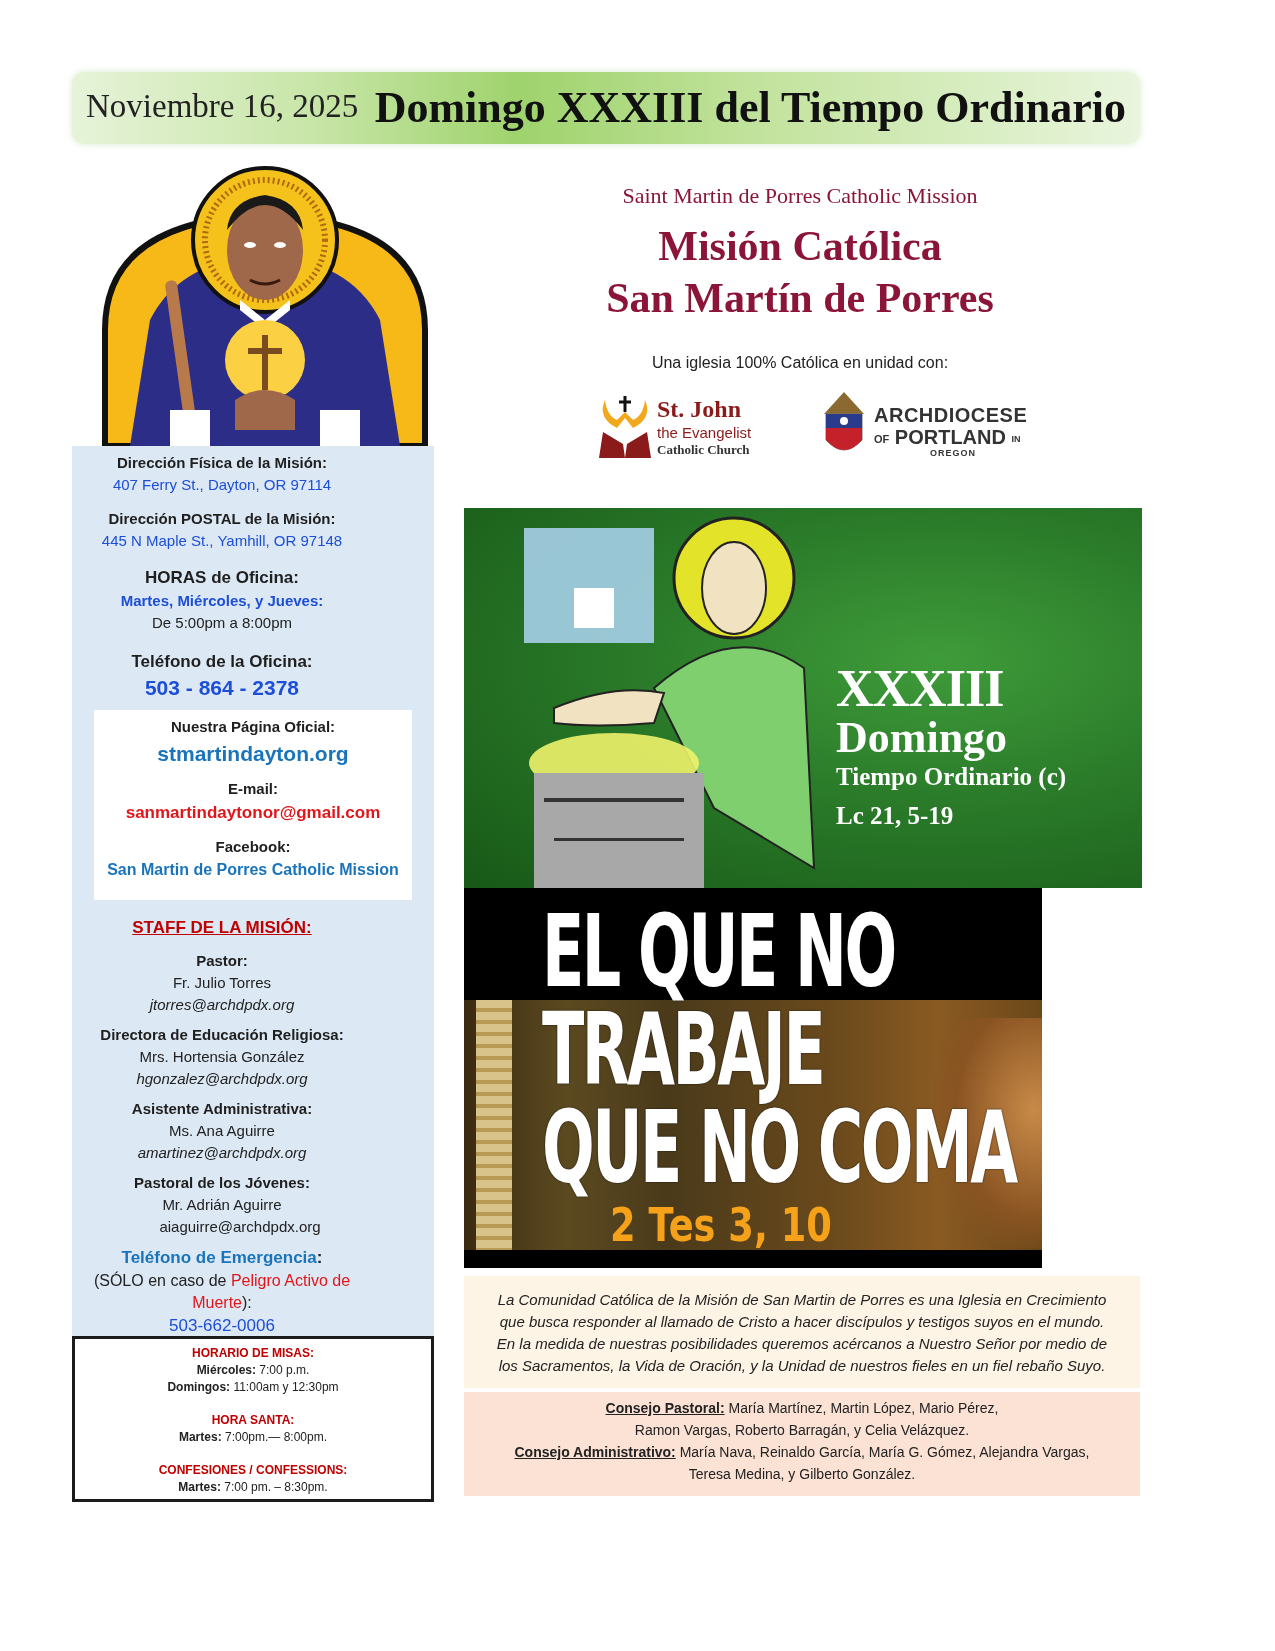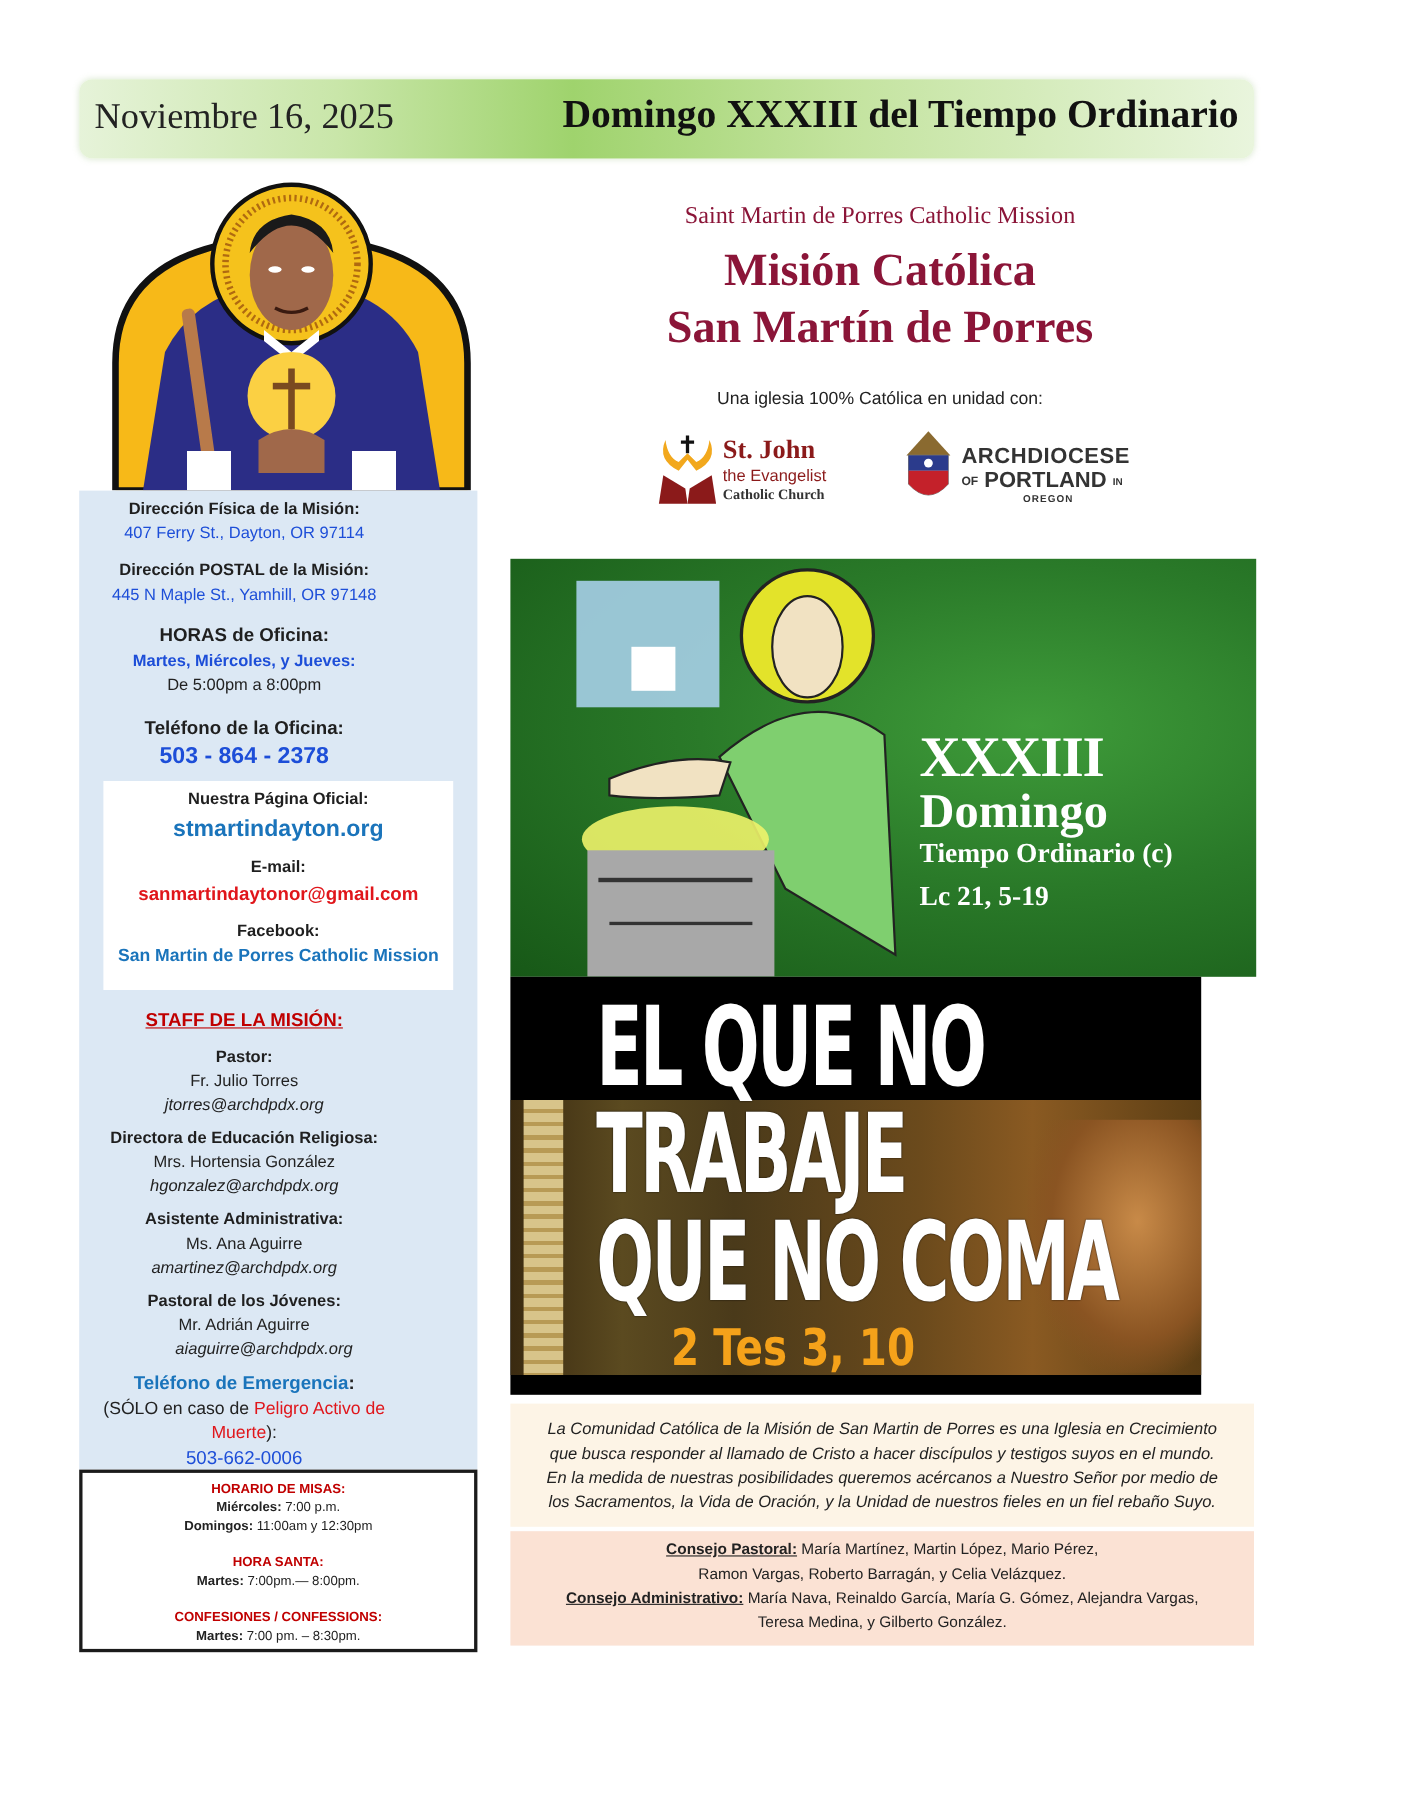--- a/index.html
+++ b/index.html
@@ -12,21 +12,21 @@
     border-radius: 12px;
     background: linear-gradient(90deg, #e6f3d9 0%, #c9e6a9 22%, #9fd36d 42%, #c3e39e 65%, #e9f5dd 100%);
     box-shadow: 0 0 6px rgba(150,190,120,0.35);
   }
   .banner-date {
     position: absolute; left: 14px; top: 16px;
     font-family: "Liberation Serif", serif; font-size: 33px; color: #222;
   }
   .banner-title {
     position: absolute; right: 14px; top: 10px;
-    font-family: "Liberation Serif", serif; font-size: 36px; font-weight: bold; color: #111;
+    font-family: "Liberation Serif", serif; font-size: 44px; font-weight: bold; color: #111;
   }
 
   
   .saint { position: absolute; left: 100px; top: 160px; width: 330px; height: 286px; overflow: hidden; }
 
   
   .sidebar {
     position: absolute; left: 72px; top: 446px; width: 362px; height: 890px;
     background: #dce8f4; text-align: center;
   }
@@ -77,21 +77,21 @@
     overflow: hidden;
   }
   .p1-text { position: absolute; left: 372px; top: 155px; color: #fff; font-family: "Liberation Serif", serif; font-weight: bold; }
   .p1-roman { font-size: 52px; line-height: 52px; letter-spacing: -1px; }
   .p1-dom { font-size: 44px; line-height: 46px; }
   .p1-tiempo { font-size: 25px; line-height: 32px; }
   .p1-ref { font-size: 25px; line-height: 46px; }
 
   
   .poster2 {
-    position: absolute; left: 464px; top: 888px; width: 628px; height: 380px;
+    position: absolute; left: 464px; top: 888px; width: 578px; height: 380px;
     background: #000; overflow: hidden;
   }
   .p2-glass {
     position: absolute; left: 0; top: 112px; width: 678px; height: 250px;
     background: linear-gradient(90deg, #3a2a10 0%, #5b4a20 15%, #4a3a1a 30%, #6b4a1c 55%, #8a5a22 70%, #4d3510 100%);
   }
   .p2-border {
     position: absolute; left: 12px; top: 112px; width: 36px; height: 250px;
     background: repeating-linear-gradient(180deg, #d8c48a 0 8px, #b89a55 8px 12px);
   }
@@ -201,21 +201,21 @@
     <div class="sub" style="font-style:italic;">hgonzalez@archdpdx.org</div>
   </div>
   <div class="sb-block" style="top:652px;">
     <div class="lbl sub">Asistente Administrativa:</div>
     <div class="sub">Ms. Ana Aguirre</div>
     <div class="sub" style="font-style:italic;">amartinez@archdpdx.org</div>
   </div>
   <div class="sb-block" style="top:726px;">
     <div class="lbl sub">Pastoral de los Jóvenes:</div>
     <div class="sub">Mr. Adrián Aguirre</div>
-    <div class="sub" style="font-style:italic;padding-left:36px;">aiaguirre@archdpdx.org</div>
+    <div class="sub" style="padding-left:36px;">aiaguirre@archdpdx.org</div>
   </div>
 
   <div class="sb-block" style="top:800px;">
     <div style="font-size:17px;font-weight:bold;line-height:24px;">
       <span class="blue">Teléfono de Emergencia</span><span>:</span>
     </div>
     <div class="mid">
       <span>(SÓLO en caso de </span><span style="color:#e0161b;">Peligro Activo de Muerte</span><span>):</span>
     </div>
     <div class="mid red" style="font-size:17px;line-height:24px;">503-662-0006</div>

